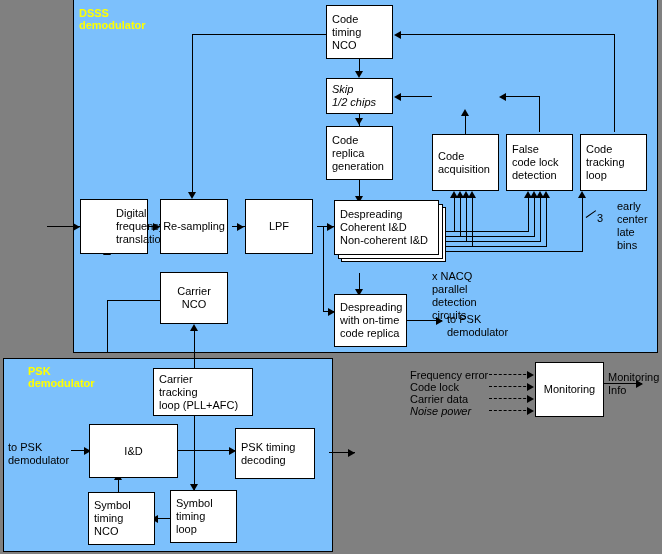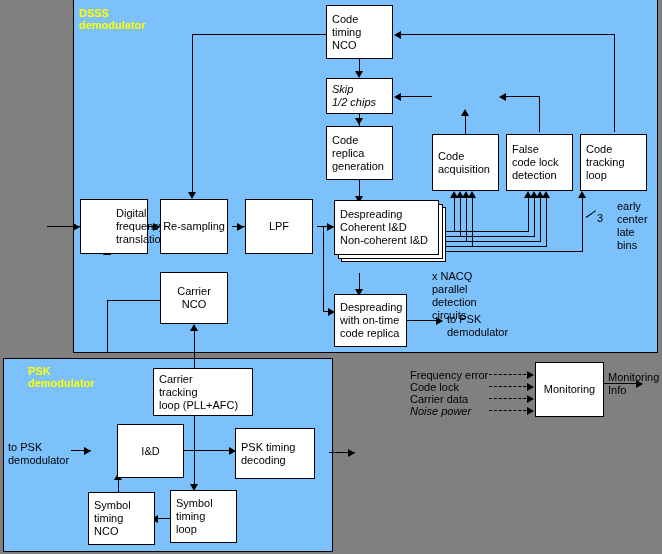--- a/index.html
+++ b/index.html
@@ -218,21 +218,21 @@
   <div class="arw arw-u" style="left:114px;top:473px;"></div>
 
   <div class="ln hl" style="left:329px;top:452px;width:26px;"></div>
   <div class="arw arw-r" style="left:348px;top:449px;"></div>
 
   <div class="box" style="left:153px;top:368px;width:100px;height:48px;">
     <span class="bx-txt">Carrier
 tracking
 loop (PLL+AFC)</span>
   </div>
-  <div class="box ctr" style="left:89px;top:424px;width:67px;height:54px;margin-left:28px;">
+  <div class="box ctr" style="left:89px;top:424px;width:89px;height:54px;">
     <span class="bx-txt">I&amp;D</span>
   </div>
   <div class="box" style="left:235px;top:428px;width:80px;height:51px;">
     <span class="bx-txt">PSK timing
 decoding</span>
   </div>
   <div class="box" style="left:88px;top:492px;width:67px;height:53px;">
     <span class="bx-txt">Symbol
 timing
 NCO</span>

